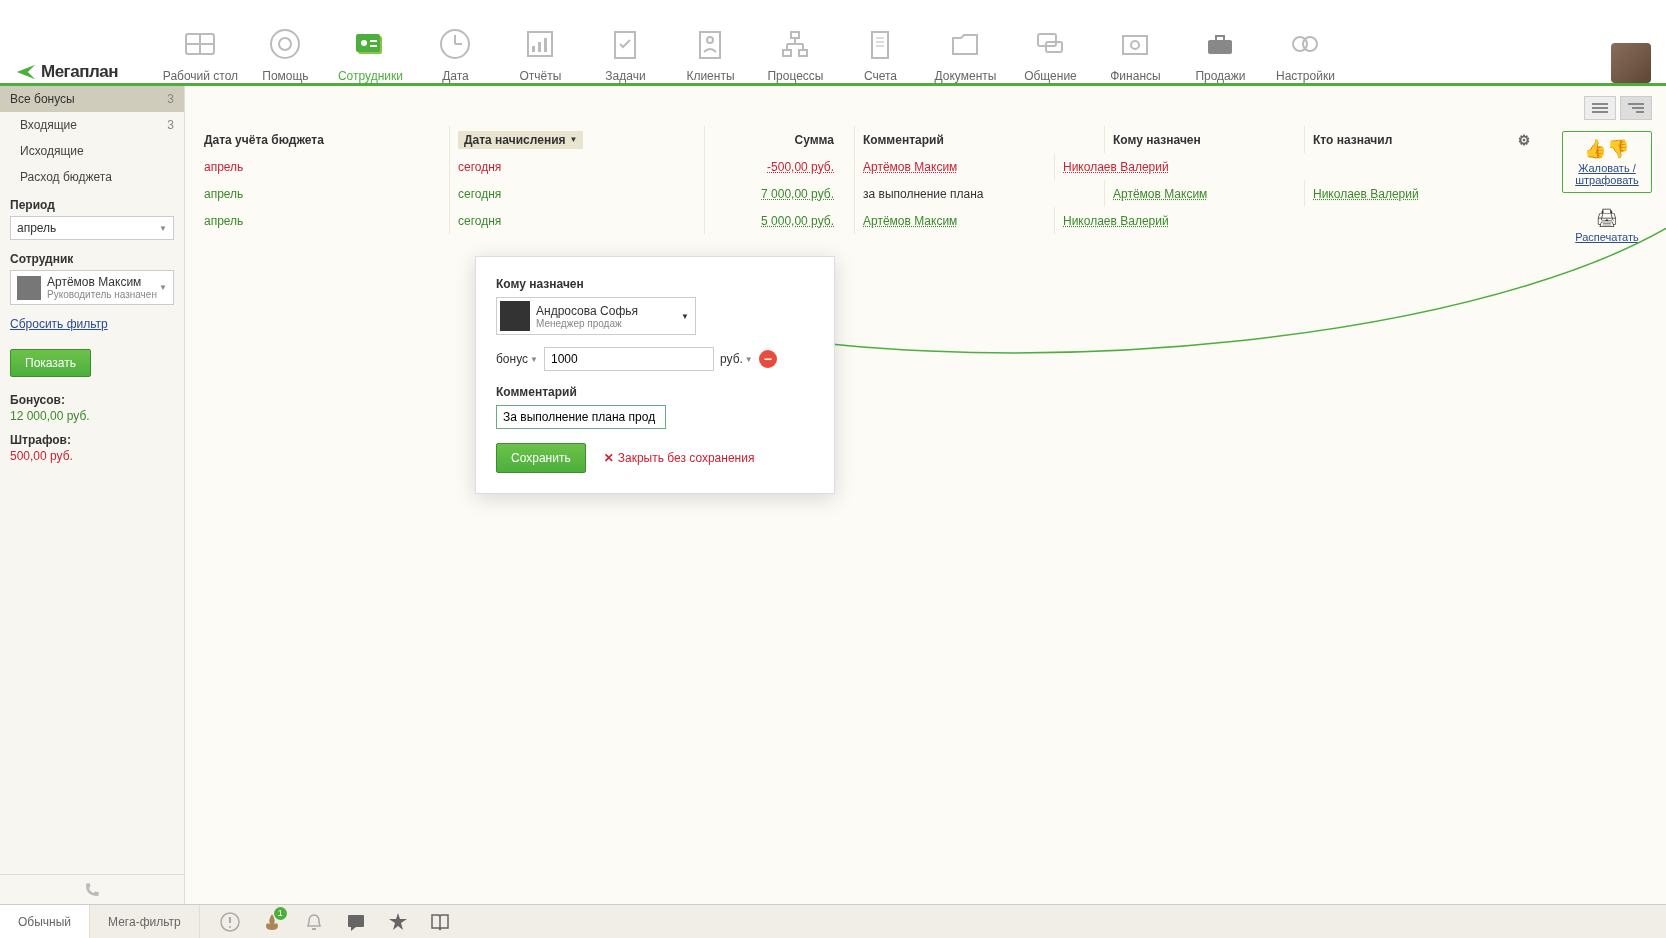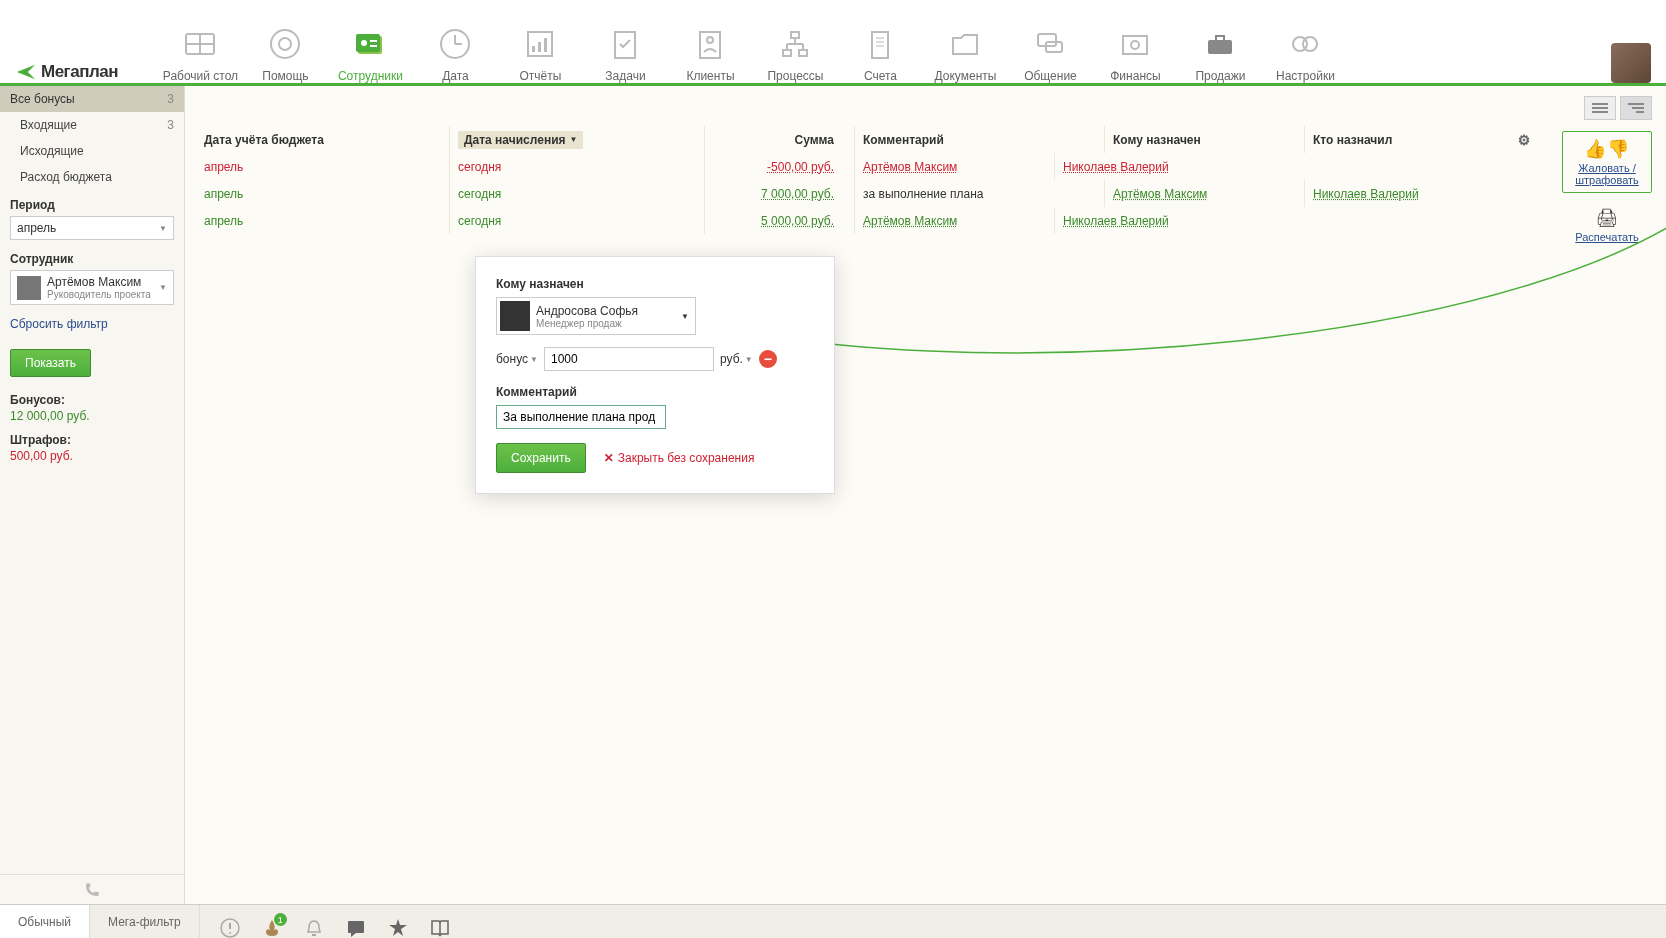--- a/index.html
+++ b/index.html
@@ -28,21 +28,21 @@
 .sb-row.active { background: #d0ccbc; }
 .sb-row.sub { padding-left: 20px; color: #444; }
 .sb-count { color: #888; }
 .sb-section { padding: 8px 10px 4px 10px; font-weight: bold; }
 .sb-select { margin: 0 10px 4px 10px; height: 24px; border: 1px solid #ccc; background: #fff; display: flex; align-items: center; justify-content: space-between; padding: 0 6px; cursor: pointer; }
 .sb-caret { font-size: 8px; color: #888; }
 .user-card { margin: 0 10px 8px 10px; height: auto; border: 1px solid #ccc; background: #fff; display: flex; align-items: center; padding: 4px 6px; cursor: pointer; }
 .user-card-avatar { width: 24px; height: 24px; background: #777; margin-right: 6px; }
 .user-card-name { font-size: 12px; }
 .user-card-role { font-size: 10px; color: #888; }
-.link-reset { color: #2a4d8f; padding: 4px 10px 10px 10px; cursor: pointer; display: inline-block; }
+.link-reset { color: #2a4d8f; text-decoration: underline; padding: 4px 10px 10px 10px; cursor: pointer; display: inline-block; }
 .btn-show { margin: 8px 10px 14px 10px; padding: 6px 14px; background: linear-gradient(#6cc24a,#4caf3c); color: #fff; border: 1px solid #3d8c2e; border-radius: 2px; cursor: pointer; font-size: 12px; display: inline-block; }
 .sb-totals { padding: 0 10px; }
 .sb-totals-h { font-weight: bold; margin-top: 2px; }
 .sb-bonus-val { color: #3a8a2a; margin-top: 2px; margin-bottom: 10px; }
 .sb-fine-val { color: #c23; margin-top: 2px; }
 .phone-bar { margin-top: auto; height: 30px; border-top: 1px solid #ddd; display: flex; align-items: center; justify-content: center; }
 .phone-bar svg { width: 18px; height: 18px; fill: #bbb; }
 
 
 .controls { position: absolute; top: 10px; right: 14px; display: flex; gap: 4px; }
@@ -94,21 +94,21 @@
 .comment-input { width: 170px; height: 24px; border: 1px solid #6a8; padding: 0 6px; font-size: 12px; margin-bottom: 14px; }
 .modal-actions { display: flex; align-items: center; gap: 18px; }
 .btn-save { padding: 7px 14px; background: linear-gradient(#6cc24a,#4caf3c); color: #fff; border: 1px solid #3d8c2e; border-radius: 2px; cursor: pointer; font-size: 12px; }
 .btn-cancel { color: #c23; cursor: pointer; font-size: 12px; display: flex; align-items: center; gap: 4px; }
 .btn-cancel-x { color: #c23; font-weight: bold; }
 
 
 .curve-svg { position: absolute; left: 470px; top: 60px; width: 1100px; height: 280px; pointer-events: none; z-index: 5; }
 
 
-.footer { height: 34px; background: #f0eee6; border-top: 1px solid #ccc; display: flex; align-items: flex-end; }
+.footer { height: 34px; background: #f0eee6; border-top: 1px solid #ccc; display: flex; align-items: center; }
 .footer-tab { padding: 0 18px; height: 100%; display: flex; align-items: center; cursor: pointer; color: #666; font-size: 12px; border-right: 1px solid #ddd; }
 .footer-tab.active { background: #fff; }
 .footer-search { flex: 1; display: flex; align-items: center; padding-left: 10px; color: #999; background:#fff; height:100%; border-right:1px solid #ddd; }
 .footer-search-icon { margin-right: 8px; }
 .footer-icons { display: flex; align-items: center; gap: 22px; padding: 0 20px; }
 .footer-icon { width: 20px; height: 20px; color: #888; cursor: pointer; position: relative; }
 .badge { position: absolute; top: -5px; right: -5px; width: 13px; height: 13px; border-radius: 50%; background: #4caf3c; color: #fff; font-size: 9px; display: flex; align-items: center; justify-content: center; }
 </style>
 </head>
 <body>
@@ -287,21 +287,21 @@
     <div class="sb-select">
         <span>апрель</span>
         <span class="sb-caret">▼</span>
       </div>
 
     <div class="sb-section">Сотрудник</div>
     <div class="user-card">
       <div class="user-card-avatar"></div>
       <div>
         <div class="user-card-name">Артёмов Максим</div>
-        <div class="user-card-role">Руководитель проекта</div>
+        <div class="user-card-role">Руководитель назначен</div>
       </div>
       <span class="sb-caret" style="margin-left:auto">▼</span>
     </div>
 
     <a class="link-reset">Сбросить фильтр</a>
     <div><button class="btn-show">Показать</button></div>
 
     <div class="sb-totals">
       <div class="sb-totals-h">Бонусов:</div>
       <div class="sb-bonus-val">12 000,00 руб.</div>

